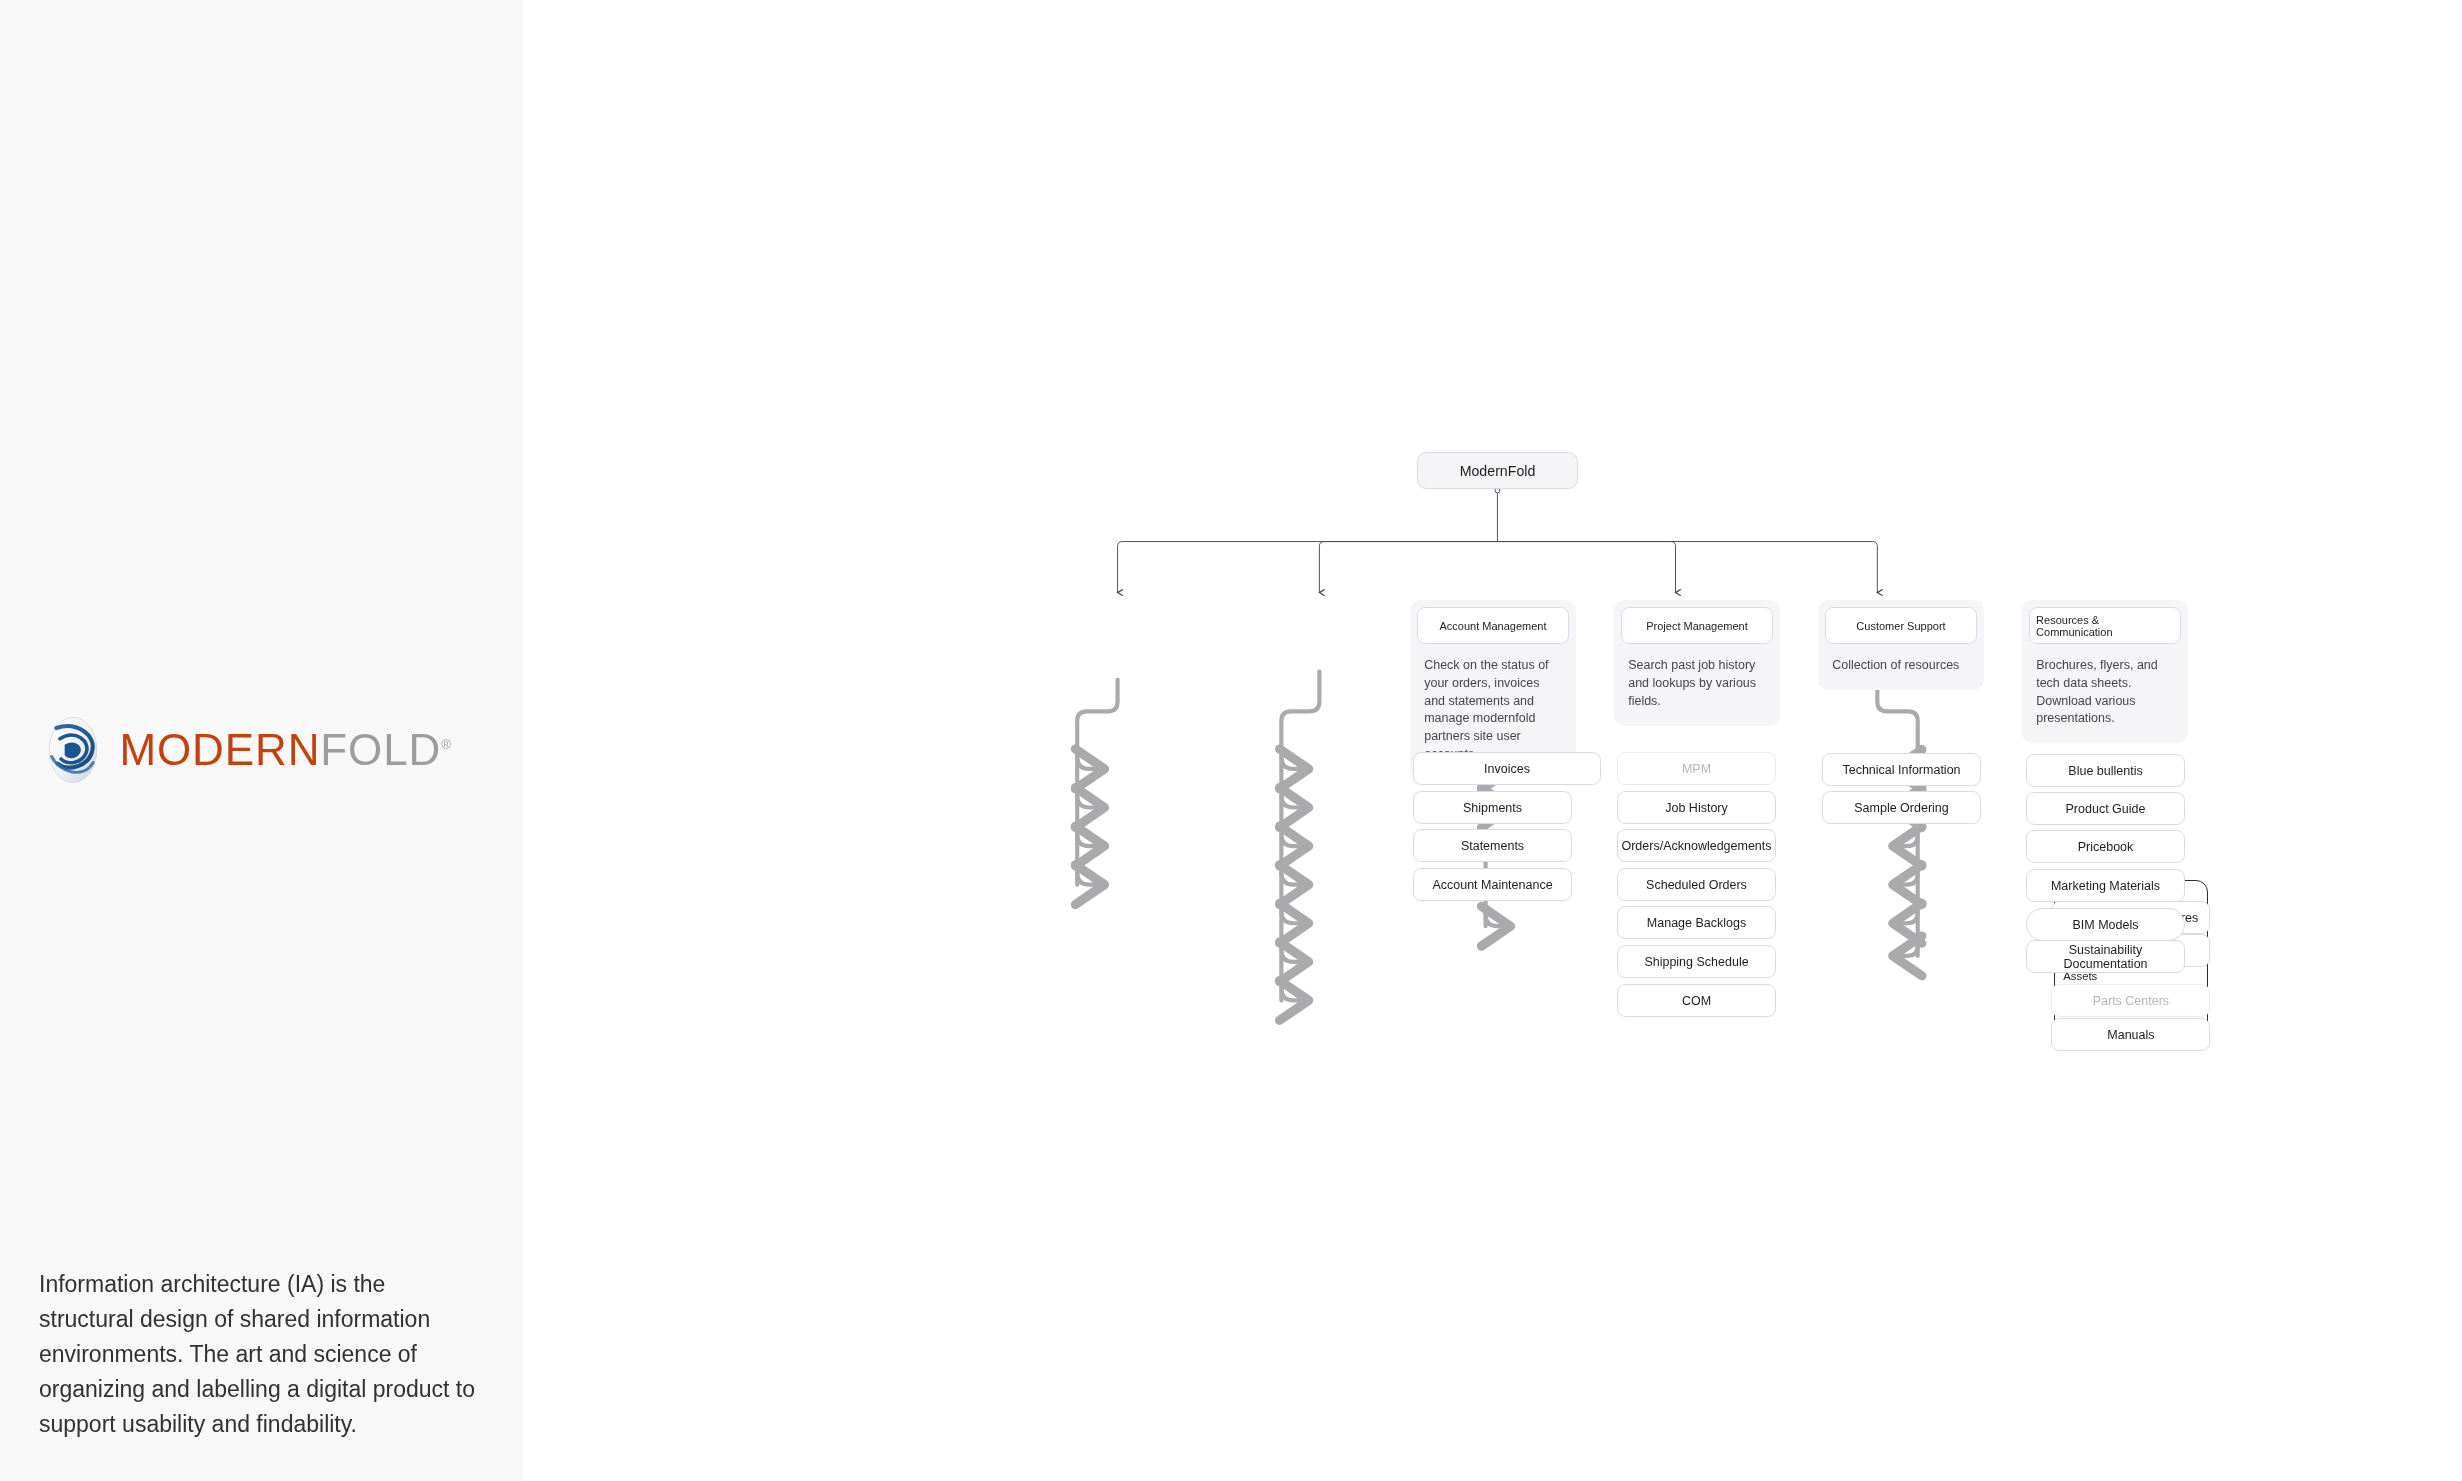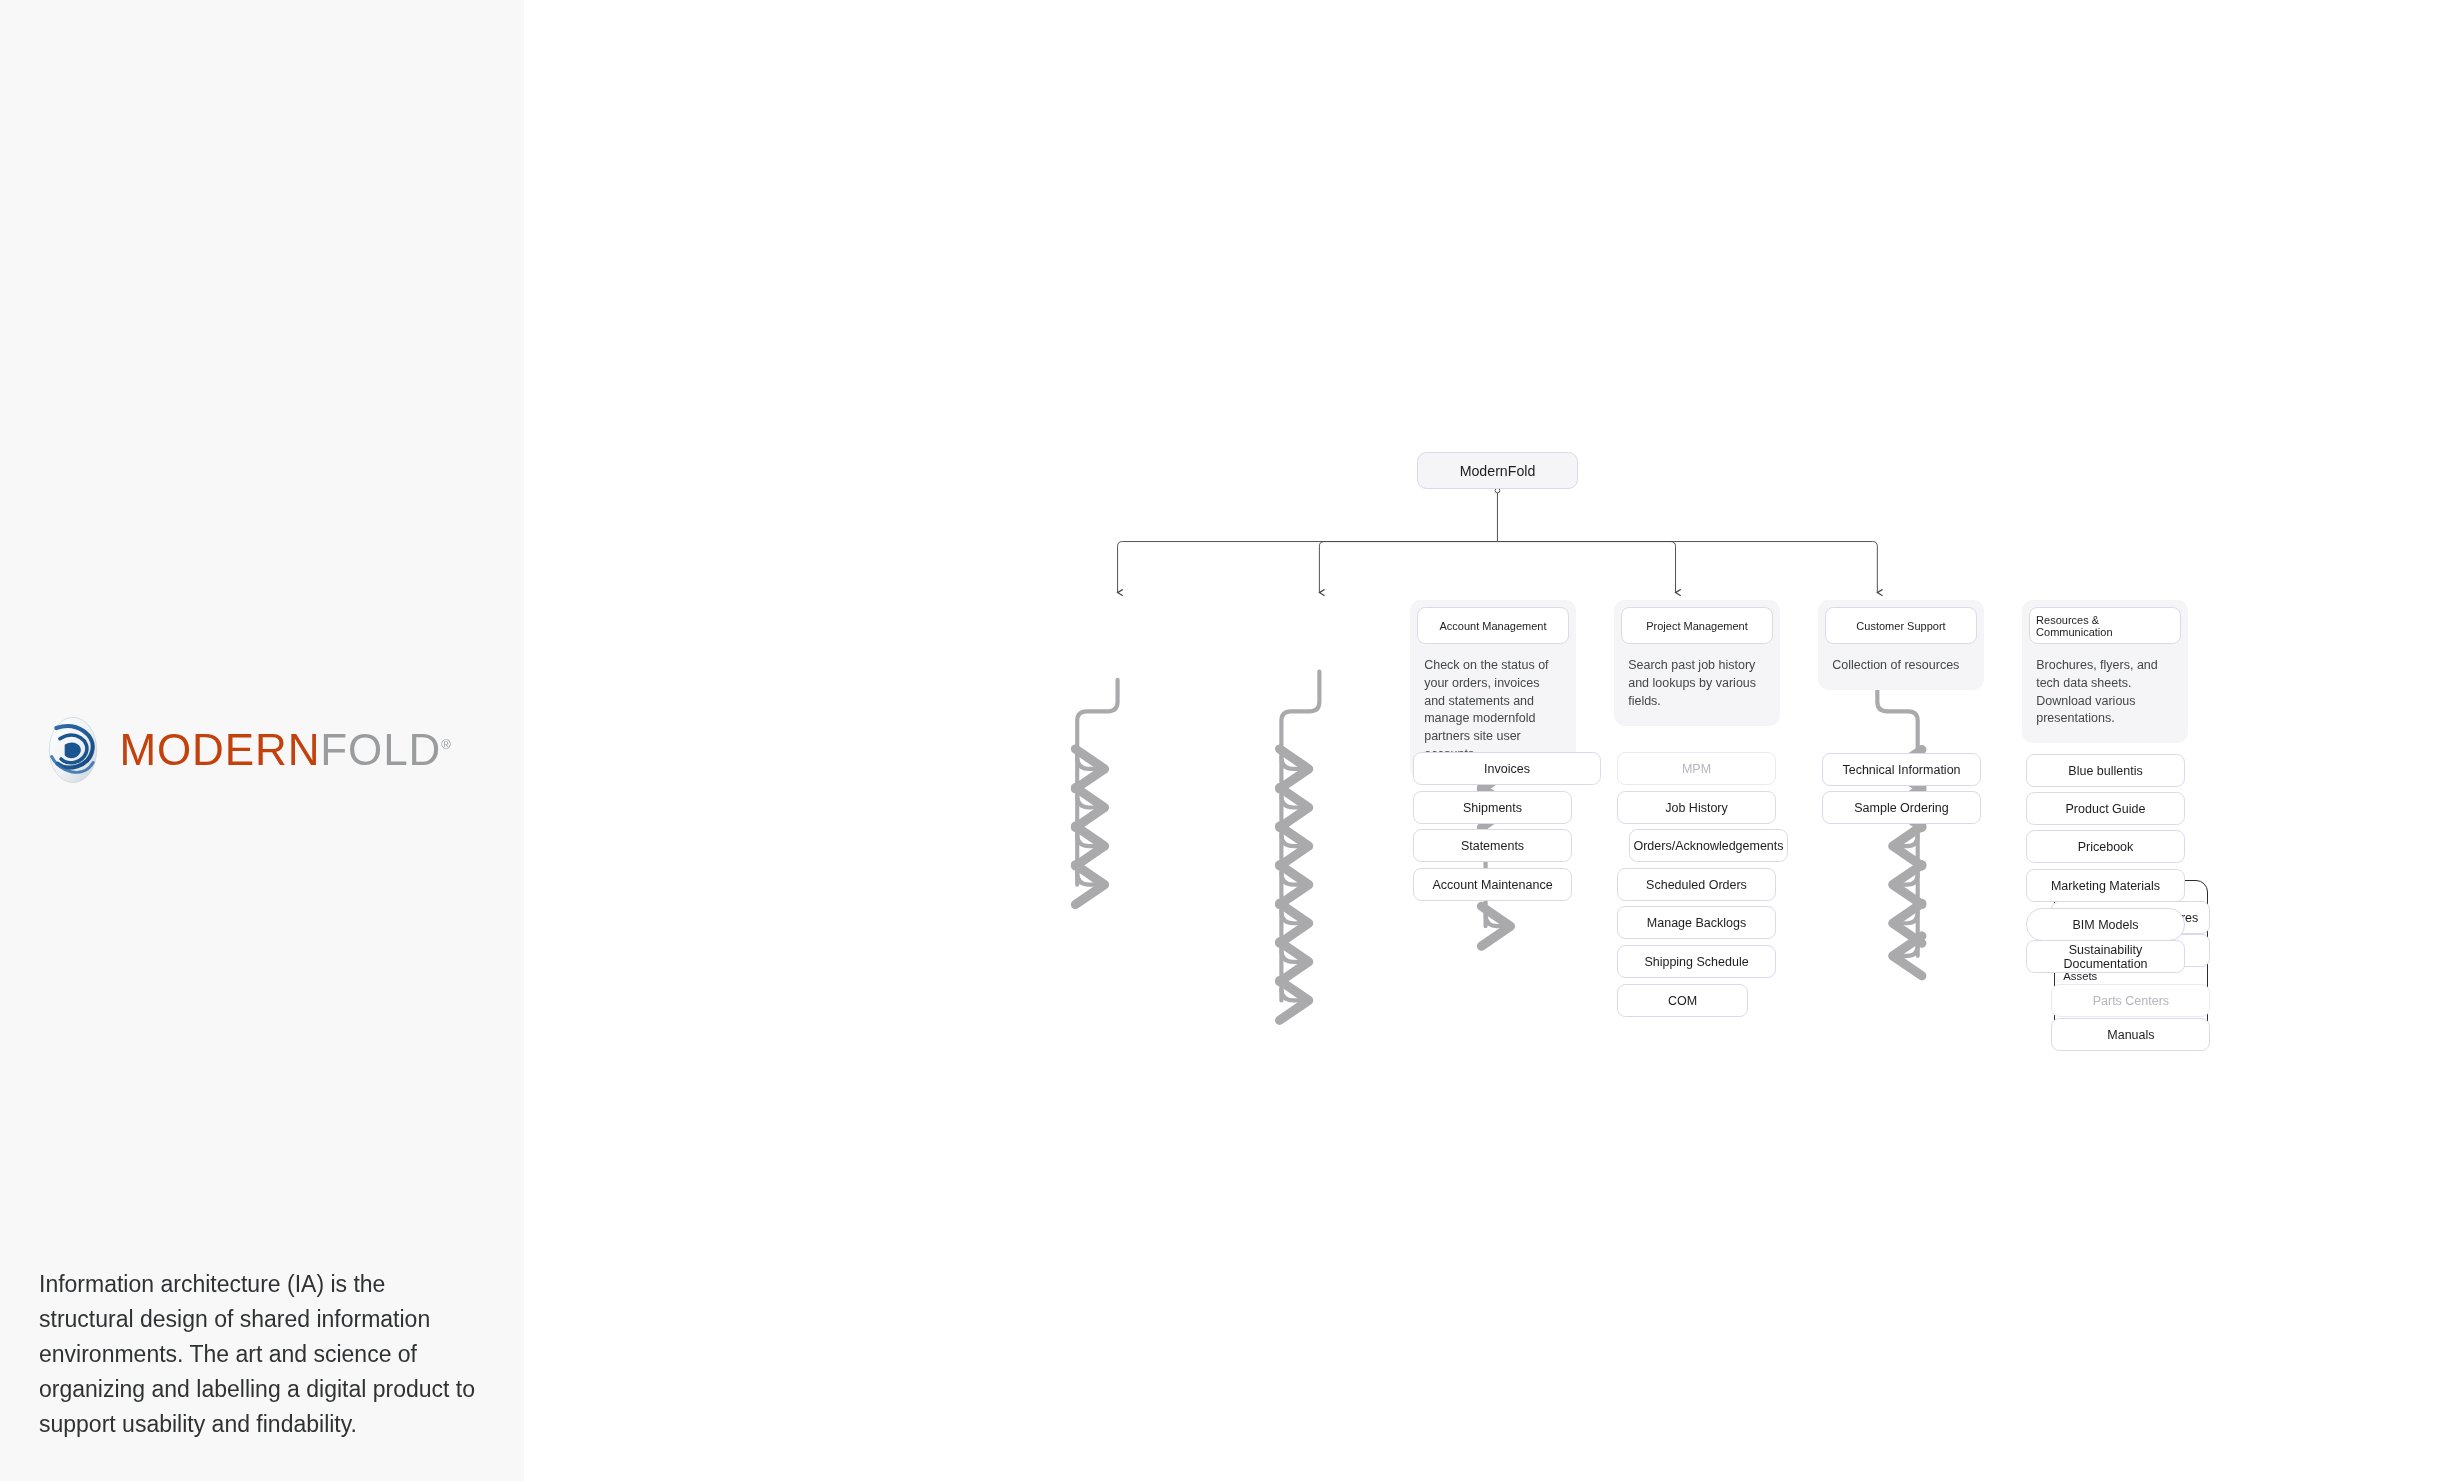--- a/index.html
+++ b/index.html
@@ -264,25 +264,25 @@
     <div class="leaf" style="left:889px; top:791px; width:159px;">Shipments</div>
     <div class="leaf" style="left:889px; top:829px; width:159px;">Statements</div>
     <div class="leaf" style="left:889px; top:868px; width:159px;">Account Maintenance</div>
 
     <div id="cat-project" class="category">
       <div class="category-title">Project Management</div>
       <div class="category-desc">Search past job history and lookups by various fields.</div>
     </div>
     <div class="leaf muted" style="left:1093px; top:752px; width:159px;">MPM</div>
     <div class="leaf" style="left:1093px; top:791px; width:159px;">Job History</div>
-    <div class="leaf" style="left:1093px; top:829px; width:159px;margin-left:12px;">Orders/Acknowledgements</div>
+    <div class="leaf" style="left:1093px; top:829px; width:159px;">Orders/Acknowledgements</div>
     <div class="leaf" style="left:1093px; top:868px; width:159px;">Scheduled Orders</div>
     <div class="leaf" style="left:1093px; top:906px; width:159px;">Manage Backlogs</div>
     <div class="leaf" style="left:1093px; top:945px; width:159px;">Shipping Schedule</div>
-    <div class="leaf" style="left:1093px; top:984px; width:131px;">COM</div>
+    <div class="leaf" style="left:1093px; top:984px; width:159px;">COM</div>
 
     <div id="cat-support" class="category">
       <div class="category-title">Customer Support</div>
       <div class="category-desc">Collection of resources</div>
     </div>
     <div class="leaf" style="left:1298px; top:753px; width:159px;">Technical Information</div>
     <div class="leaf" style="left:1298px; top:791px; width:159px;">Sample Ordering</div>
 
     <div id="support-group">
       <div class="group-label" style="top:6px;">Protocols</div>

